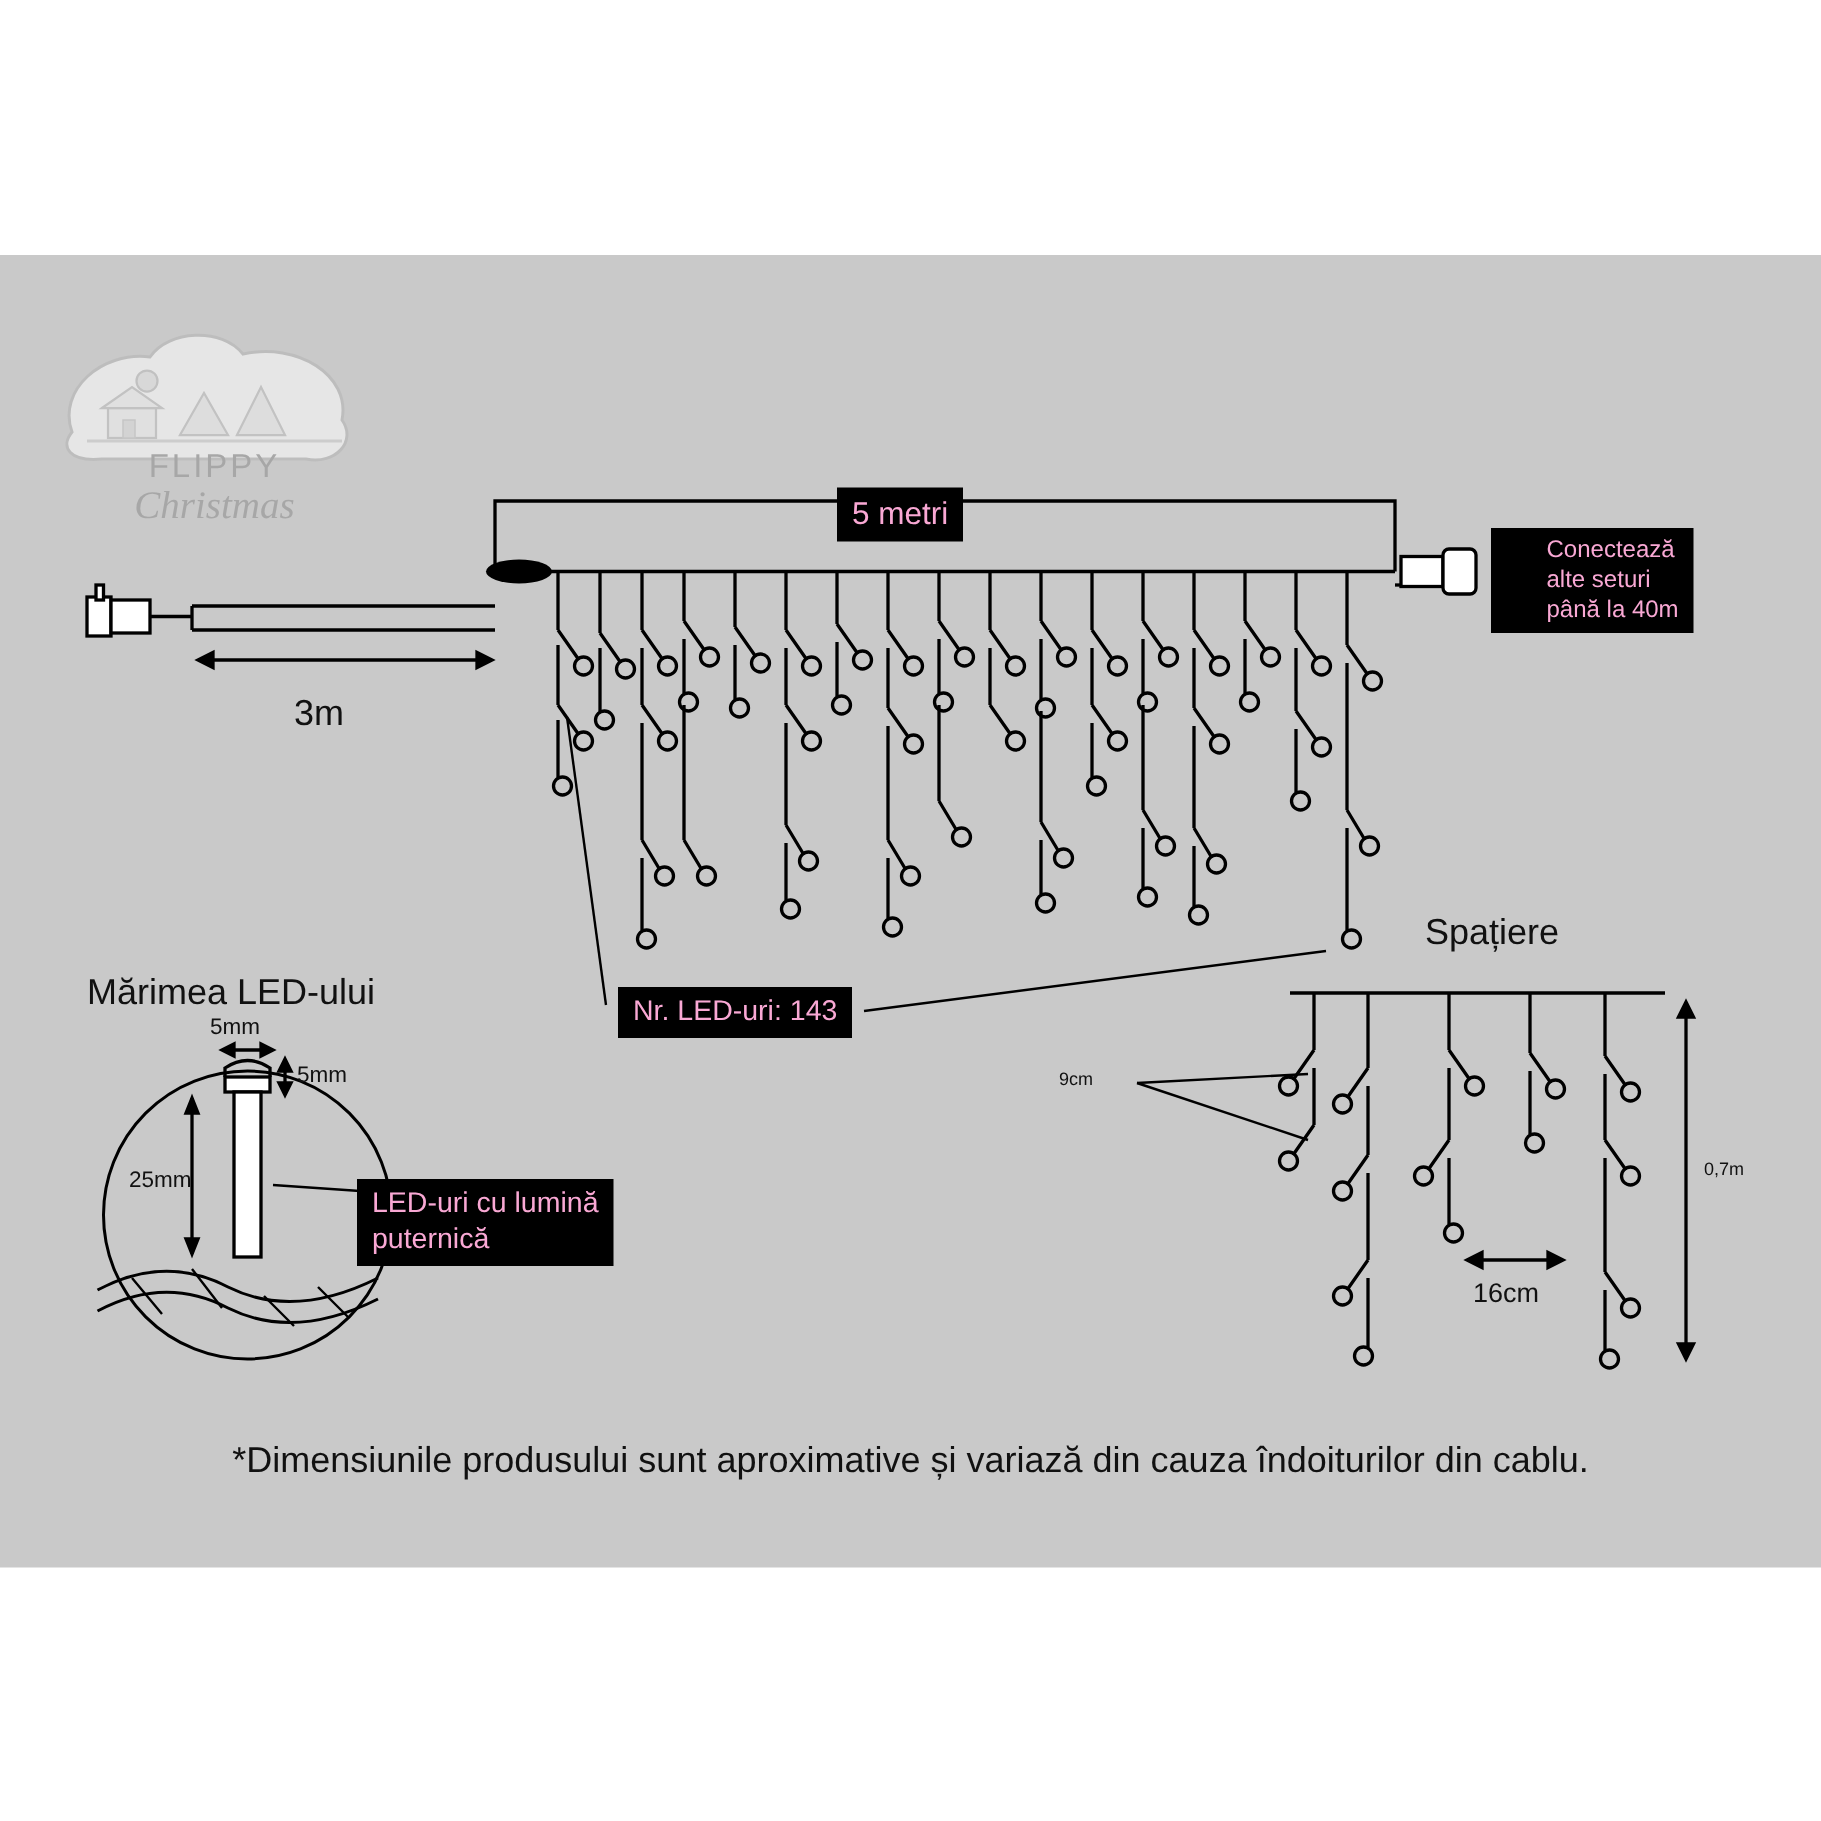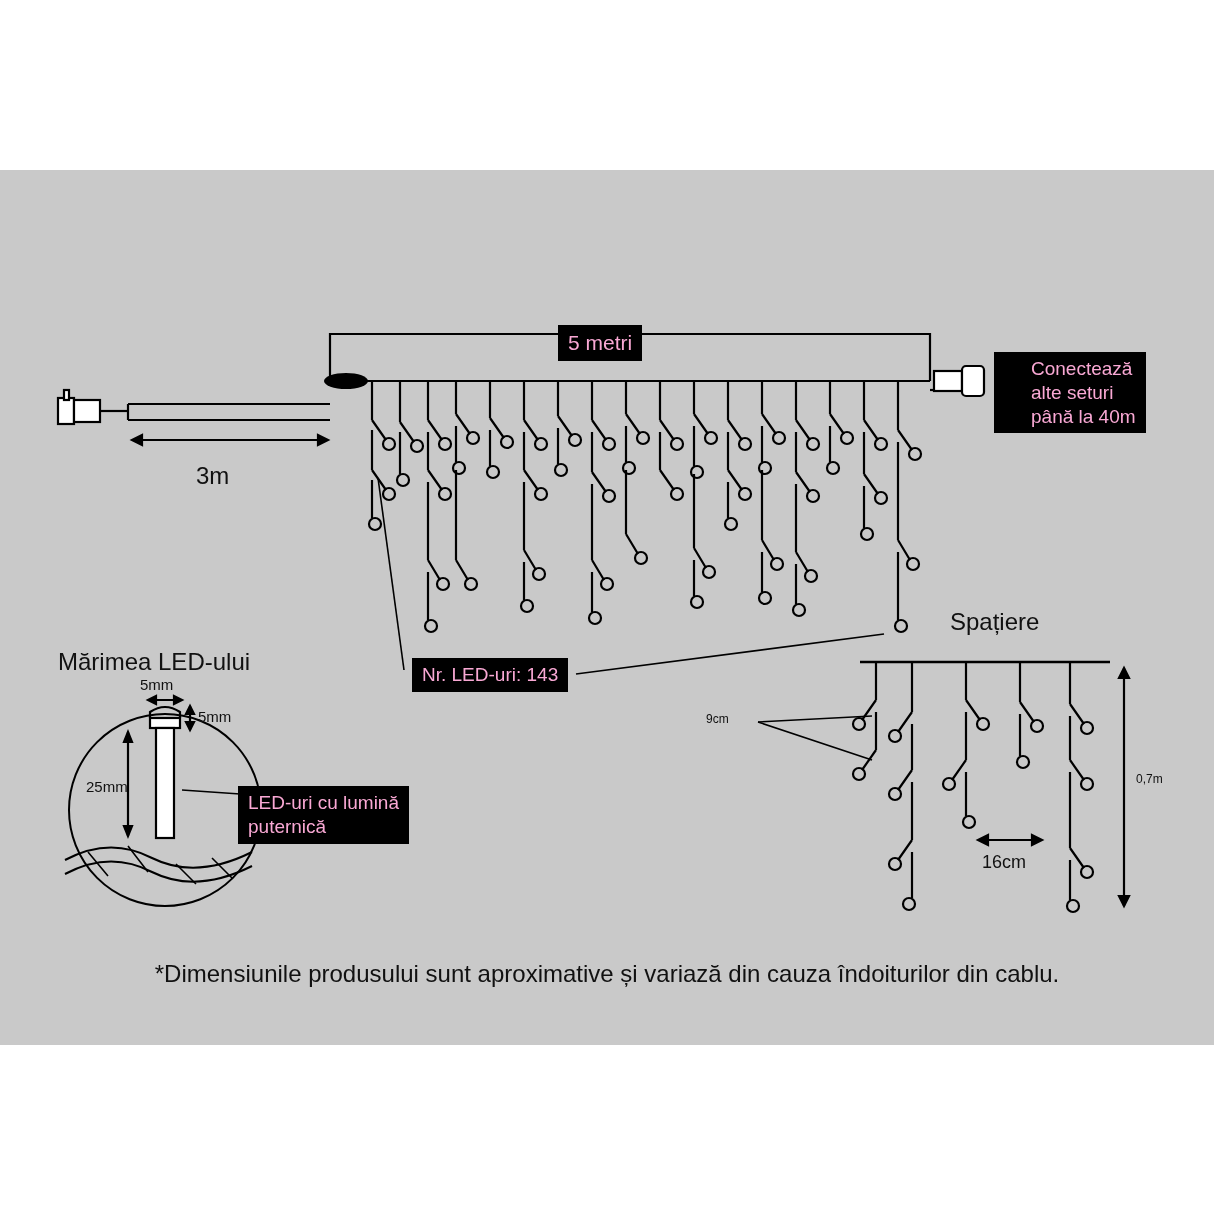--- a/index.html
+++ b/index.html
@@ -74,20 +74,34 @@
     font-family:"Liberation Serif", serif;
   }
 </style>
 </head>
 <body>
 
 <div id="stage">
 
   <div class="panel"></div>
 
+  <div class="logo">
+    <svg viewBox="0 0 230 150" width="230" height="150">
+      <path d="M20 78 C10 50 40 24 72 28 C84 10 120 8 134 26 C170 18 206 40 200 70 C210 84 196 100 176 96 L40 96 C18 98 12 88 20 78 Z" fill="#ffffff" stroke="#b5b5b5" stroke-width="2"></path>
+      <path d="M30 84 L200 84" stroke="#cfcfcf" stroke-width="2"></path>
+      <circle cx="70" cy="44" r="7" fill="#e6e6e6" stroke="#bcbcbc" stroke-width="1.5"></circle>
+      <path d="M92 80 L108 52 L124 80 Z" fill="#efefef" stroke="#bdbdbd" stroke-width="1.5"></path>
+      <path d="M130 80 L146 48 L162 80 Z" fill="#efefef" stroke="#bdbdbd" stroke-width="1.5"></path>
+      <rect x="44" y="62" width="32" height="20" fill="#f4f4f4" stroke="#bdbdbd" stroke-width="1.5"></rect>
+      <path d="M40 62 L60 48 L80 62 Z" fill="#f4f4f4" stroke="#bdbdbd" stroke-width="1.5"></path>
+      <rect x="54" y="70" width="8" height="12" fill="#dcdcdc" stroke="#c3c3c3" stroke-width="1"></rect>
+    </svg>
+    <div class="l1">FLIPPY</div>
+    <div class="l2">Christmas</div>
+  </div>
 
 
   <svg class="diagram" viewBox="0 0 1214 1214">
     <g stroke="#000" fill="none" stroke-width="2.2">
 
       <g>
         <rect x="58" y="398" width="16" height="26" fill="#fff"></rect>
         <rect x="64" y="390" width="5" height="10" fill="#fff"></rect>
         <rect x="74" y="400" width="26" height="22" fill="#fff"></rect>
         <path d="M100 411 L128 411"></path>
@@ -342,21 +356,21 @@
         <path d="M182 790 L240 794" stroke-width="1.6"></path>
       </g>
 
     </g>
   </svg>
 
   <div class="label-lg" style="left:196px;top:462px;">3m</div>
 
   <div class="tag center" style="left:558px;top:325px;font-size:21px;">5 metri</div>
 
-  <div class="tag" style="left:994px;top:352px;font-size:19px;padding-left:37px;">Conectează
+  <div class="tag" style="left:994px;top:352px;font-size:16px;padding-left:37px;">Conectează
 alte seturi
 până la 40m</div>
 
   <div class="tag" style="left:412px;top:658px;font-size:19px;">Nr. LED-uri: 143</div>
 
   <div class="label-lg" style="left:950px;top:608px;">Spațiere</div>
 
   <div class="plain" style="left:706px;top:712px;font-size:12px;">9cm</div>
   <div class="plain" style="left:1136px;top:772px;font-size:12px;">0,7m</div>
   <div class="plain" style="left:982px;top:852px;font-size:18px;">16cm</div>

